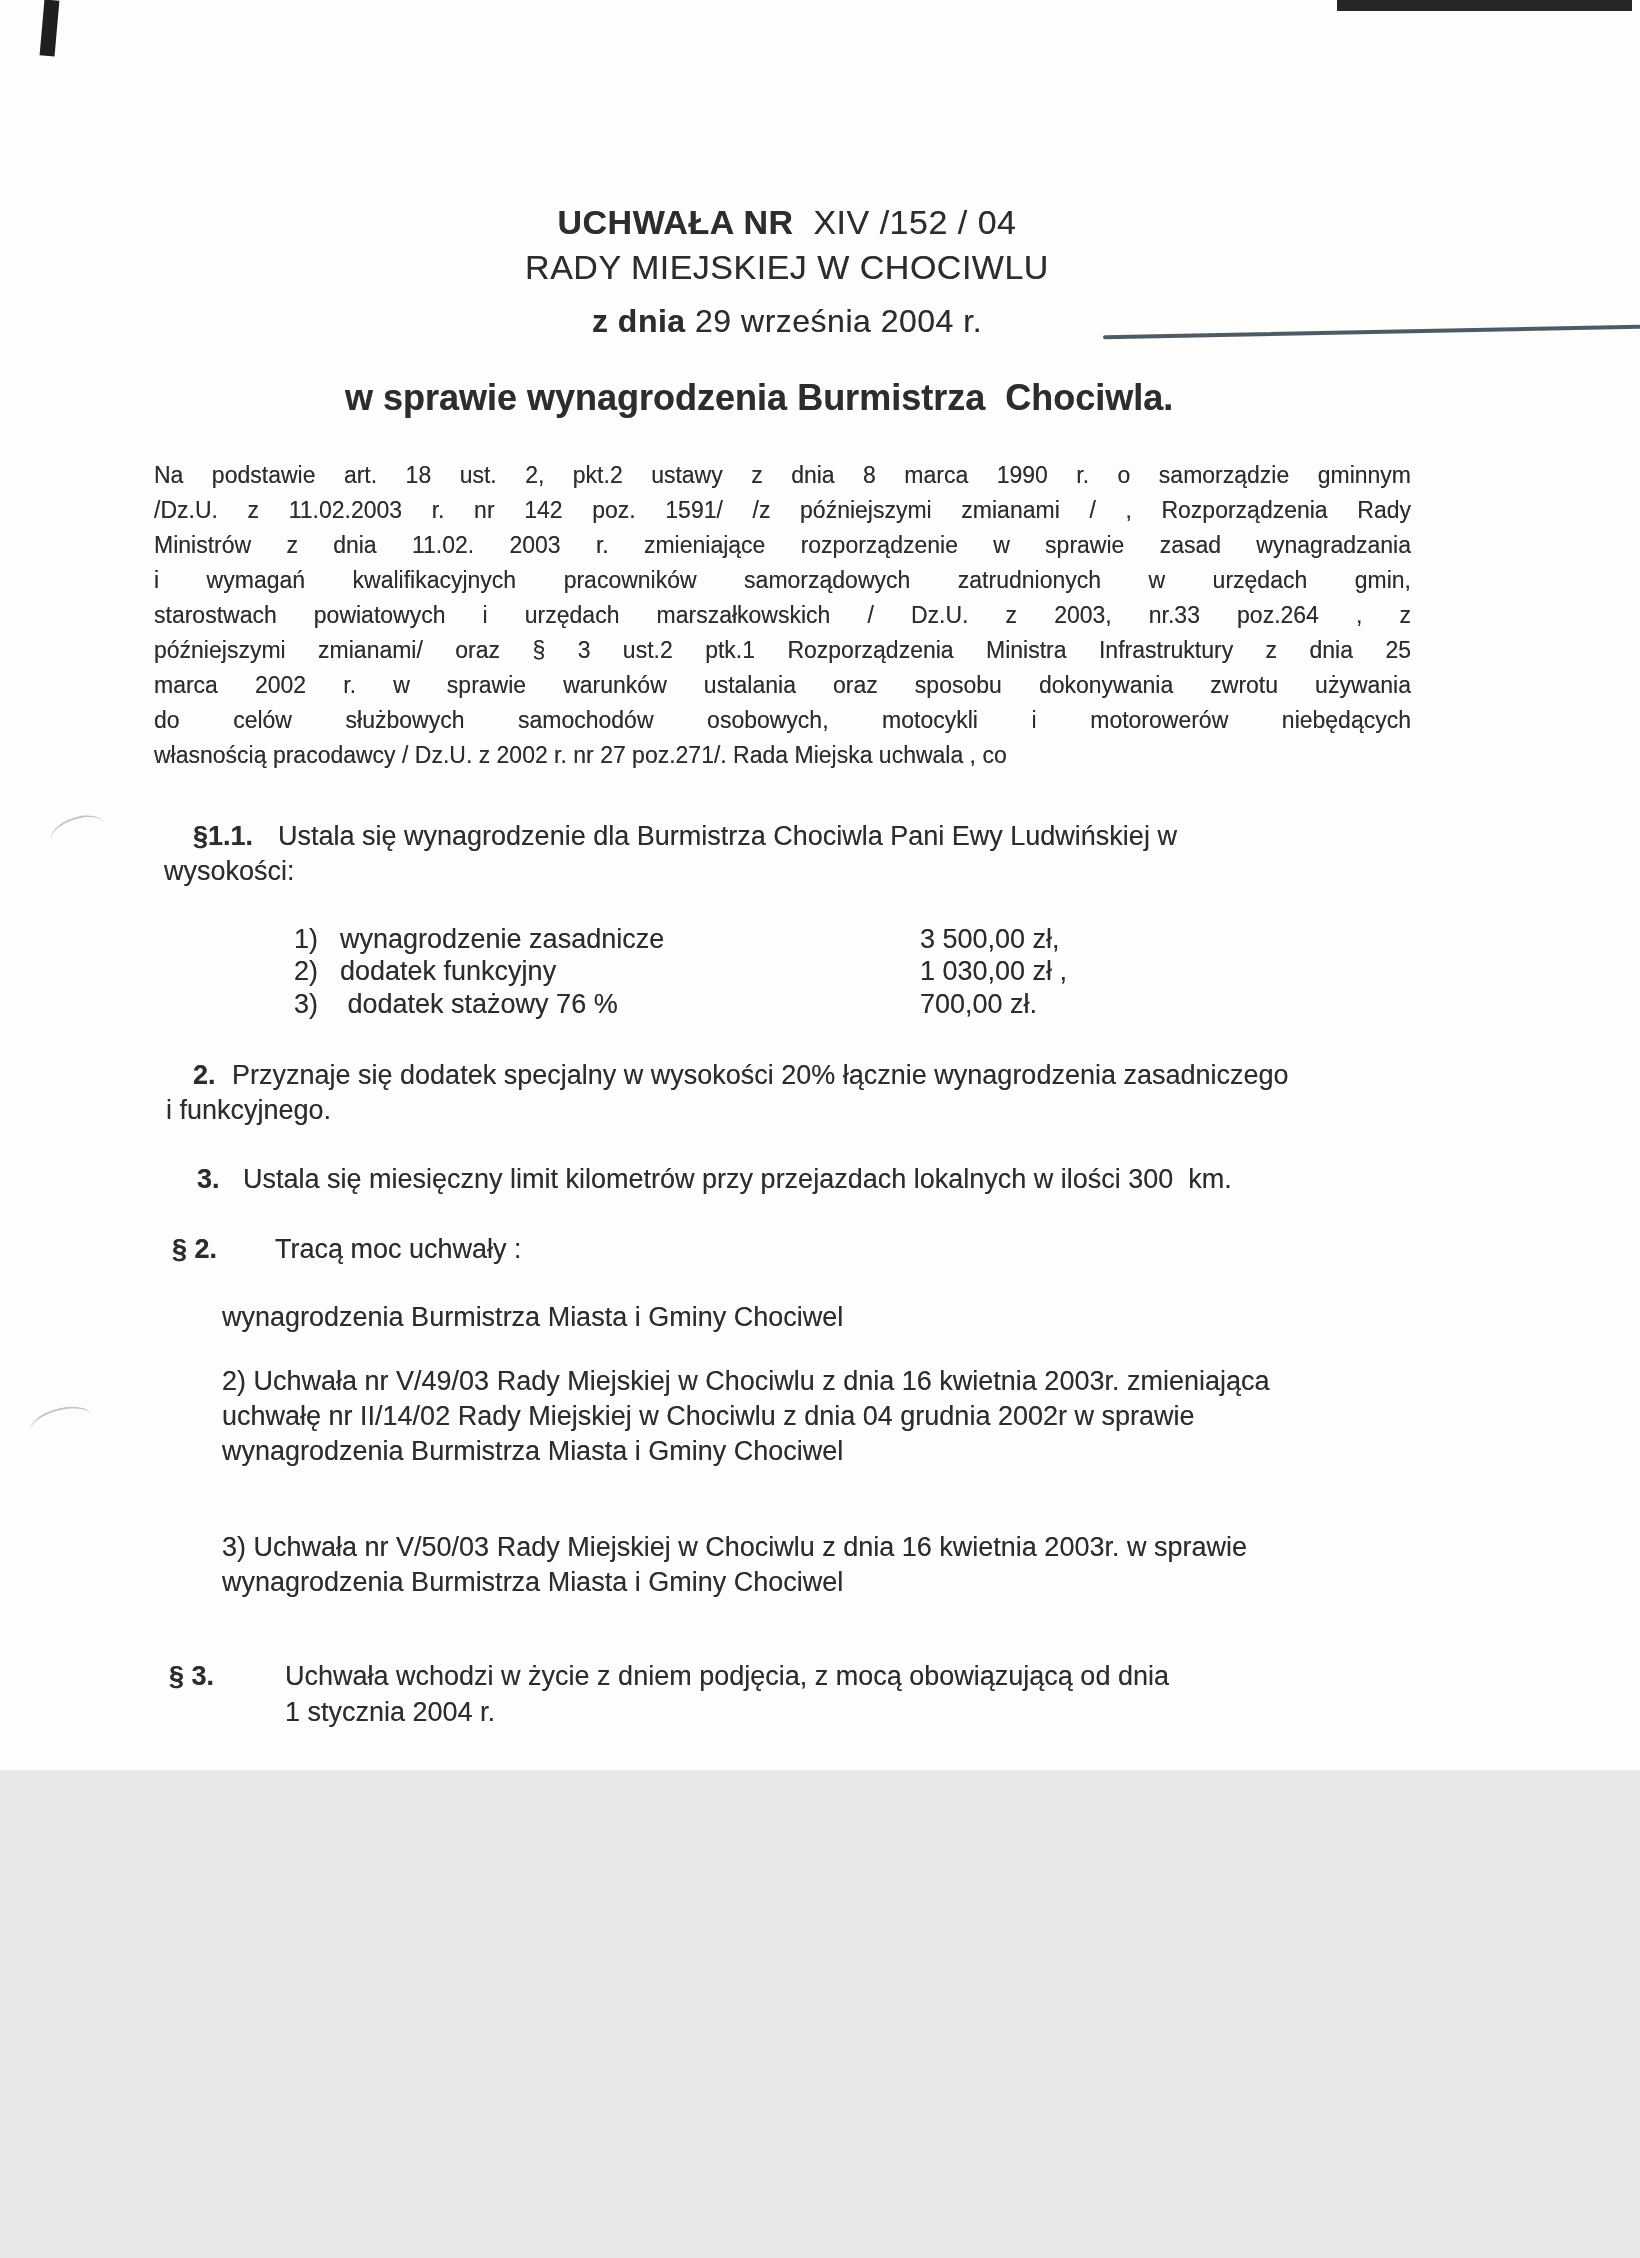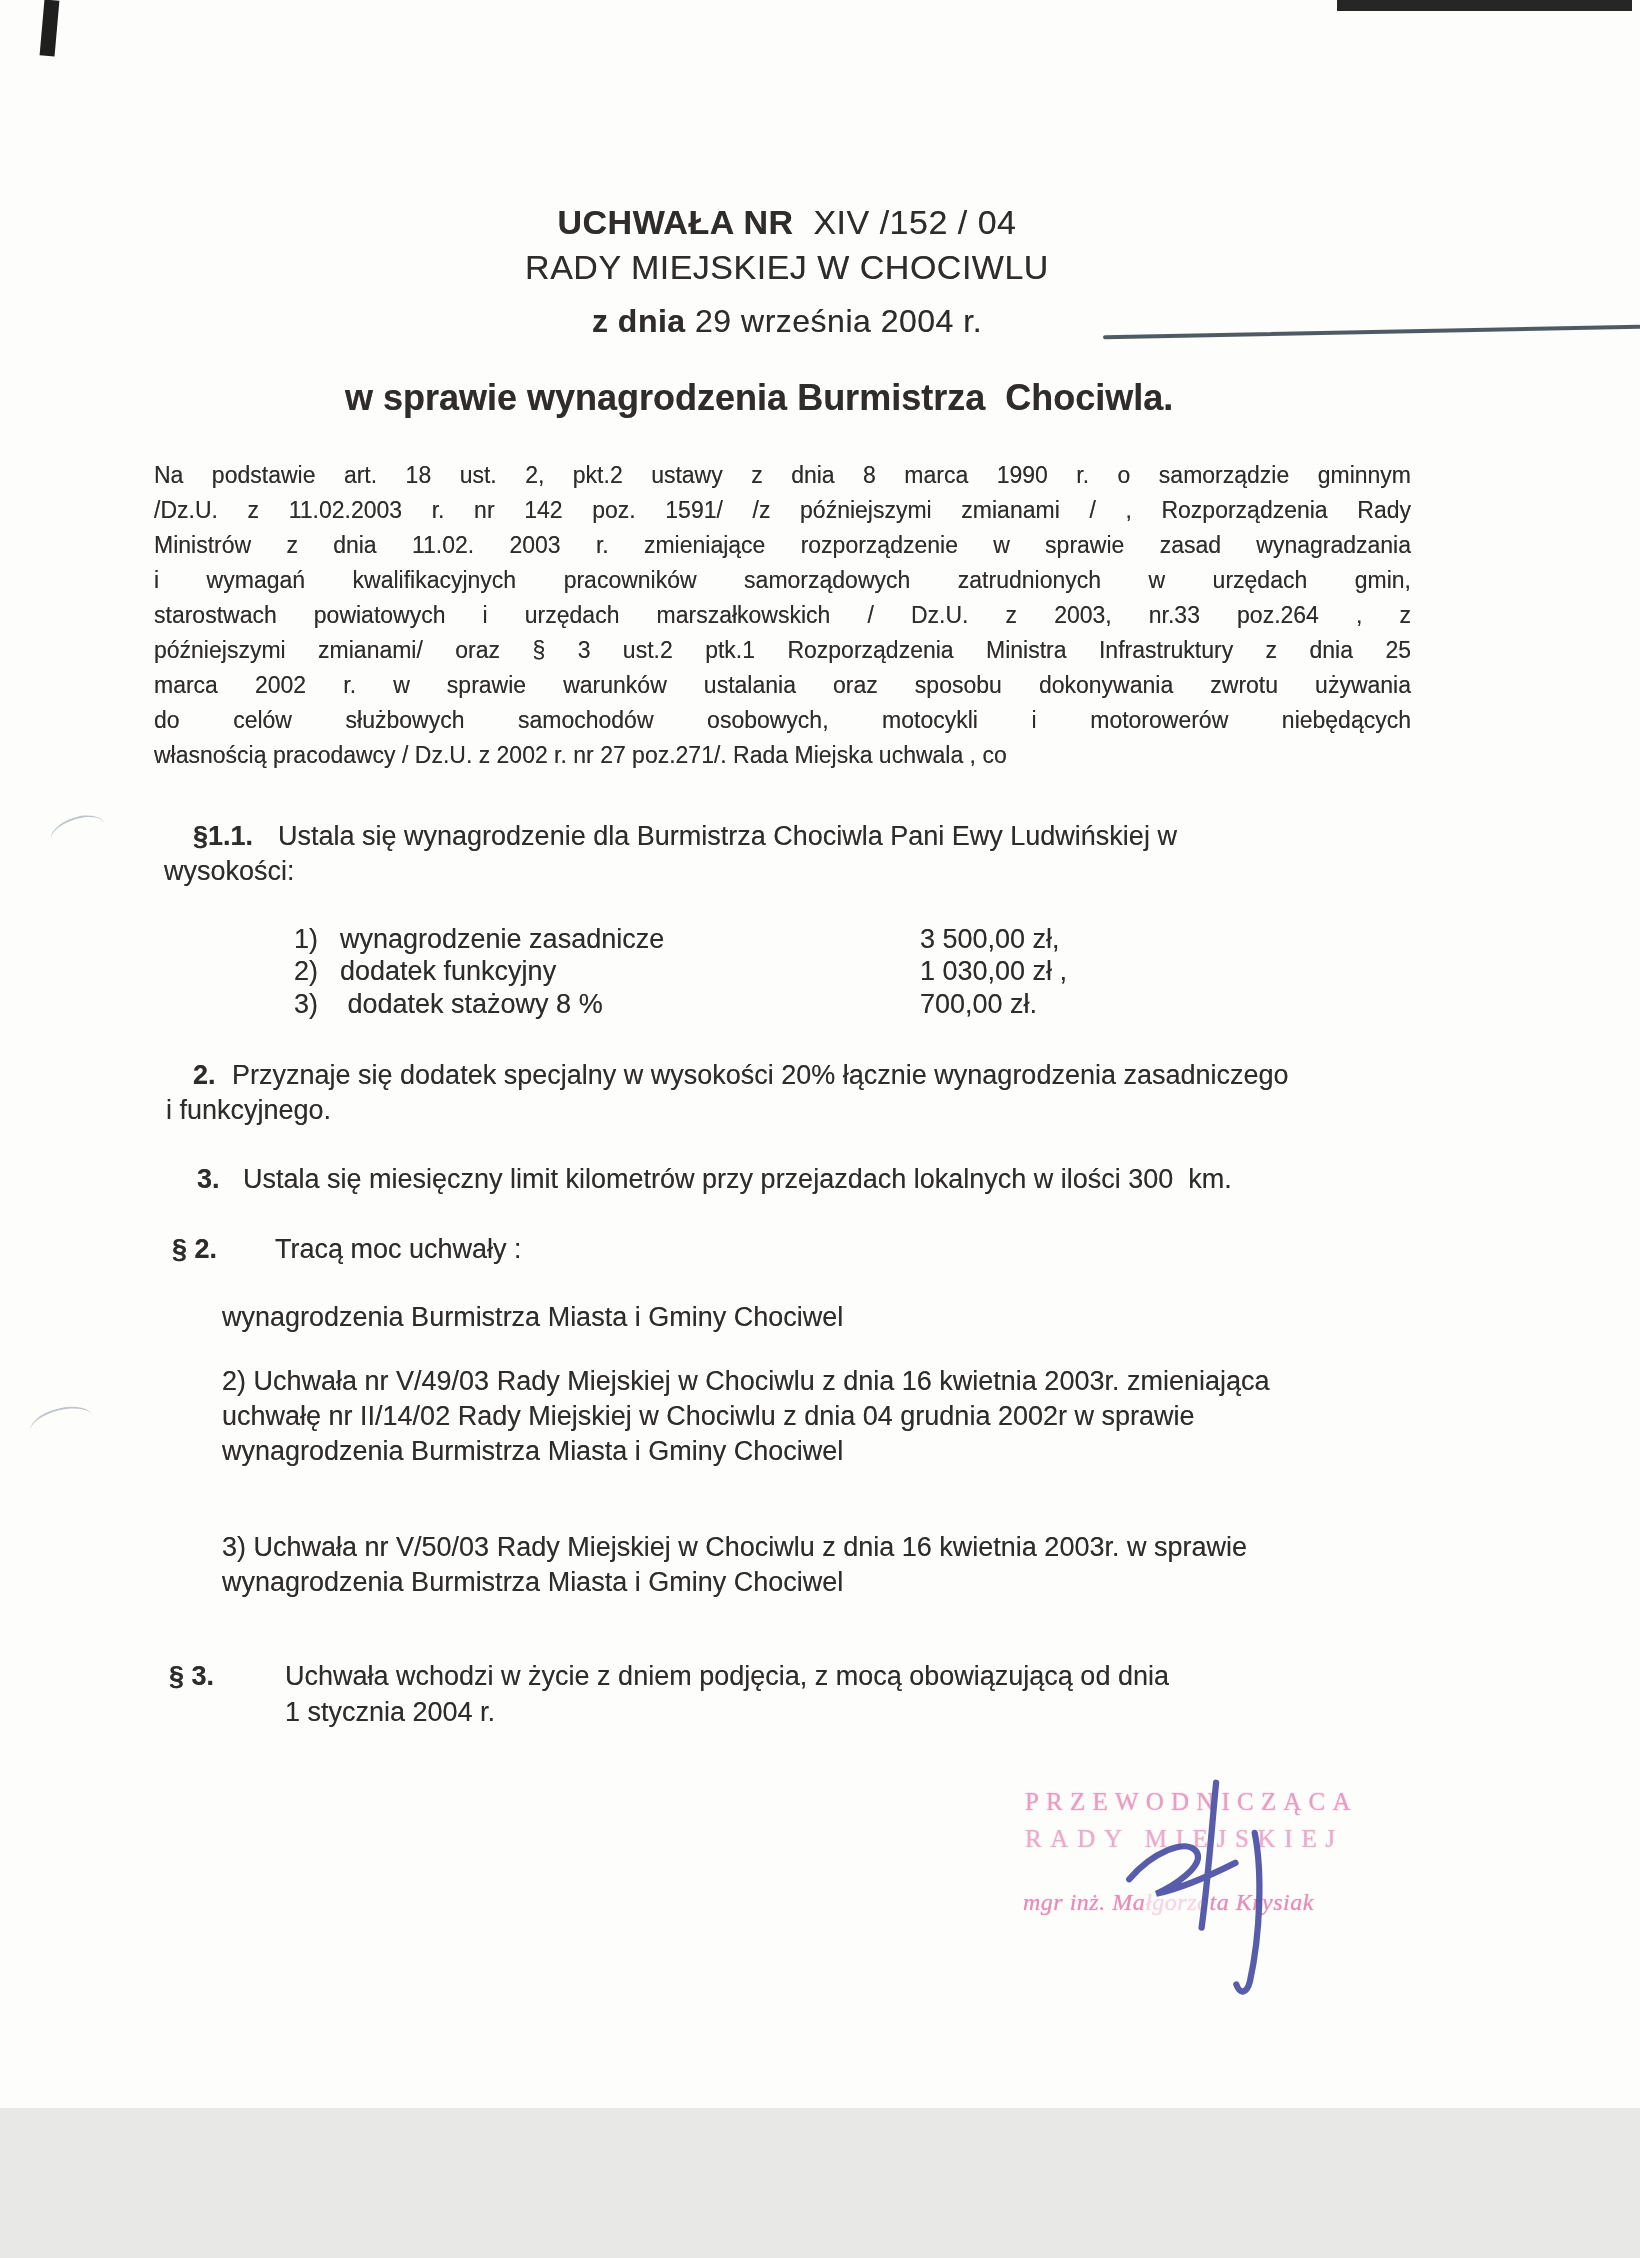--- a/index.html
+++ b/index.html
@@ -1,17 +1,17 @@
 <!DOCTYPE html>
 <html><head>
 <meta charset="utf-8">
 <style>
   html,body{margin:0;padding:0;background:#e8e8e6;}
   #page{
-    position:relative;width:1640px;height:2108px;margin:0 auto;
+    position:relative;width:1640px;height:1770px;margin:0 auto;
     background:#fdfdfb;overflow:hidden;
     font-family:"Liberation Sans",sans-serif;color:#2e2d2b;
   }
   .abs{position:absolute;}
   .txt{text-shadow:0 0 0.6px rgba(45,45,45,.55);}
   .pre{white-space:pre;}
   .b{font-weight:bold;}
 
   
   .title-line{left:0;width:1574px;text-align:center;font-size:34px;letter-spacing:0.5px;}
@@ -110,21 +110,21 @@
       <span class="sal-label">wynagrodzenie zasadnicze</span>
       <span class="sal-value">3 500,00 zł,</span>
     </div>
       <div class="abs txt body-line sal-row" id="sal-1">
       <span class="sal-no">2)</span>
       <span class="sal-label">dodatek funkcyjny</span>
       <span class="sal-value">1 030,00 zł ,</span>
     </div>
       <div class="abs txt body-line sal-row" id="sal-2">
       <span class="sal-no">3)</span>
-      <span class="sal-label"> dodatek stażowy 8 %</span>
+      <span class="sal-label"> dodatek stażowy 76 %</span>
       <span class="sal-value">700,00 zł.</span>
     </div>
     </div>
 
   <div class="abs txt body-line" id="p2-l1"><span class="b">2.</span><span class="rest">Przyznaje się dodatek specjalny w wysokości 20% łącznie wynagrodzenia zasadniczego</span></div>
   <div class="abs txt body-line" id="p2-l2">i funkcyjnego.</div>
 
   <div class="abs txt body-line" id="p3"><span class="b">3.</span><span class="rest">Ustala się miesięczny limit kilometrów przy przejazdach lokalnych w ilości 300  km.</span></div>
 
   <div class="abs txt body-line" id="s2-prefix">§ 2.</div>

